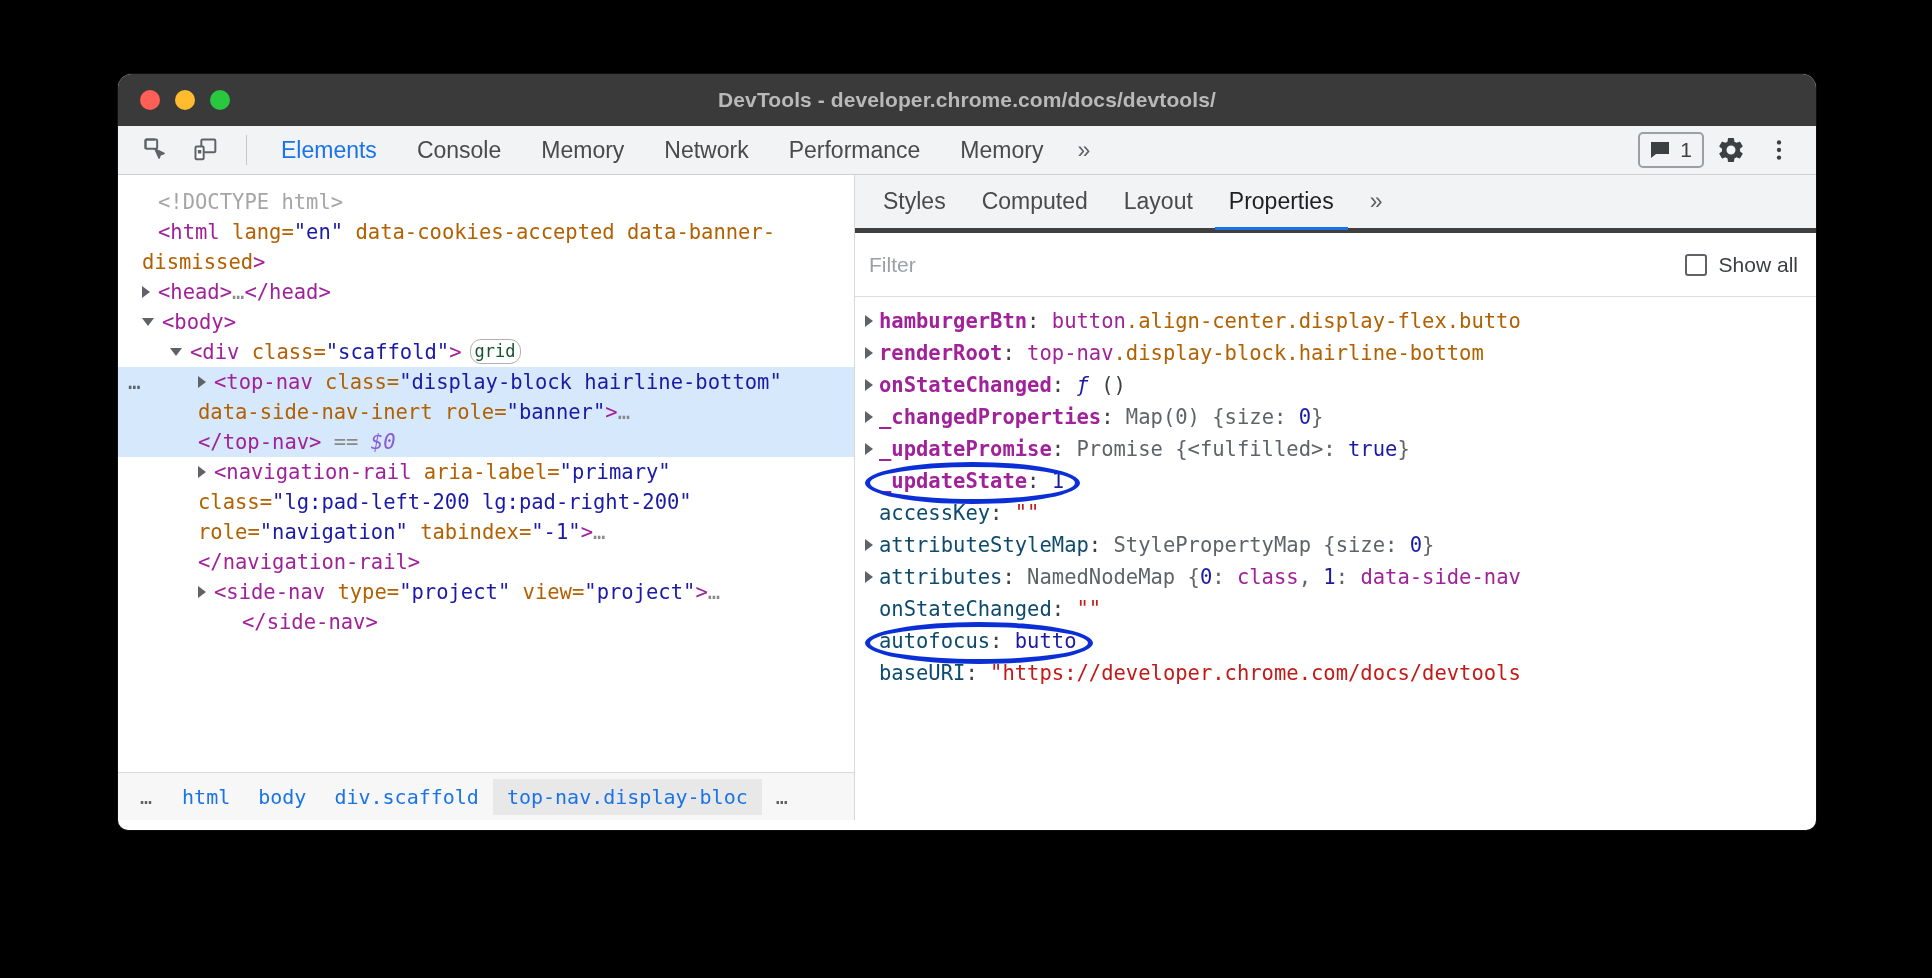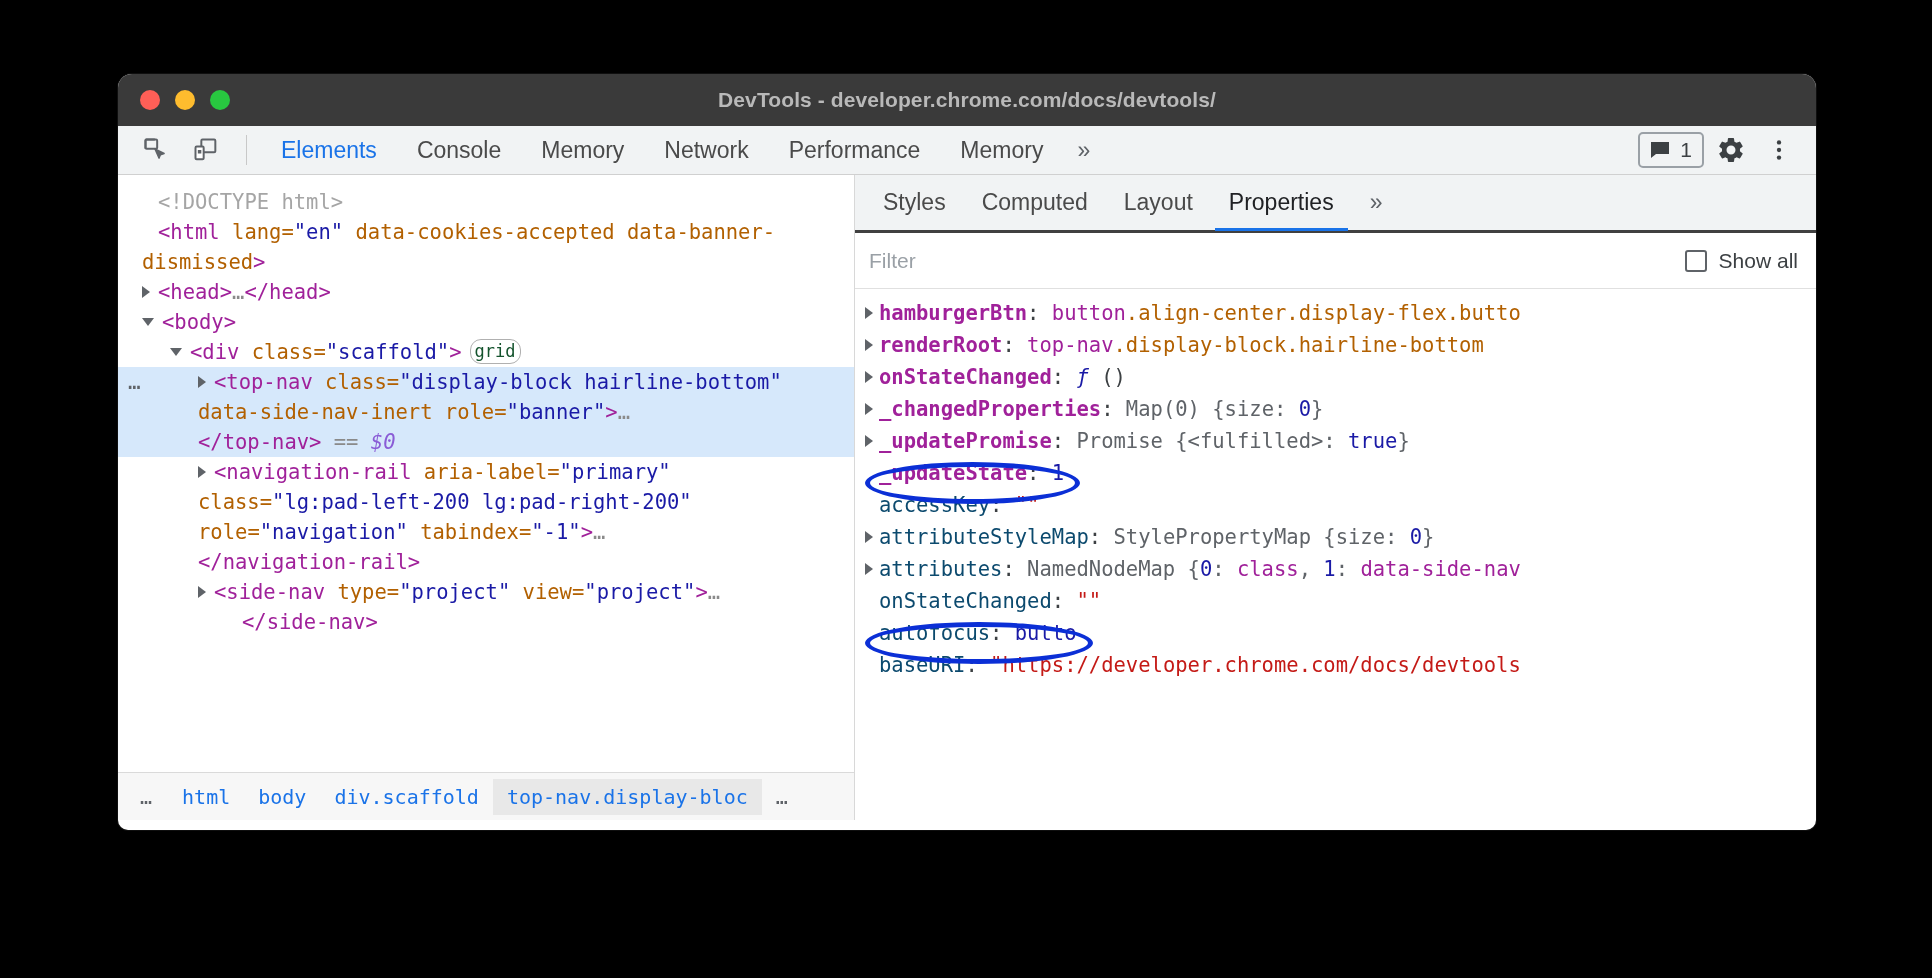--- a/index.html
+++ b/index.html
@@ -205,21 +205,21 @@
     padding: 6px 14px;
     white-space: nowrap;
   }
   .crumb.sel { background: #e8e8e8; color: #1a73e8; }
   .crumb.dots { color: #5f6368; letter-spacing: 2px; }
 
   
   .sidetabs {
     height: 58px;
     background: #f1f3f4;
-    border-bottom: 3px solid #404040;
+    border-bottom: 5px solid #404040;
     display: flex; align-items: center;
     padding-left: 10px;
     position: relative;
   }
   .sidetab {
     font-size: 23px;
     color: #4a4a4a;
     padding: 14px 18px;
     position: relative;
     white-space: nowrap;
@@ -229,21 +229,21 @@
     content: "";
     position: absolute;
     left: 4px; right: 4px; bottom: -1px;
     height: 3px;
     background: #1a73e8;
   }
   .sidetab.chev { color: #5f6368; }
 
   
   .filterrow {
-    height: 56px;
+    height: 64px;
     border-bottom: 1px solid #e0e0e0;
     display: flex; align-items: center;
     padding: 0 18px 0 14px;
     gap: 10px;
   }
   .filter-input {
     flex: 1;
     font-size: 21px;
     color: #9aa0a6;
     font-family: "Liberation Sans", sans-serif;

